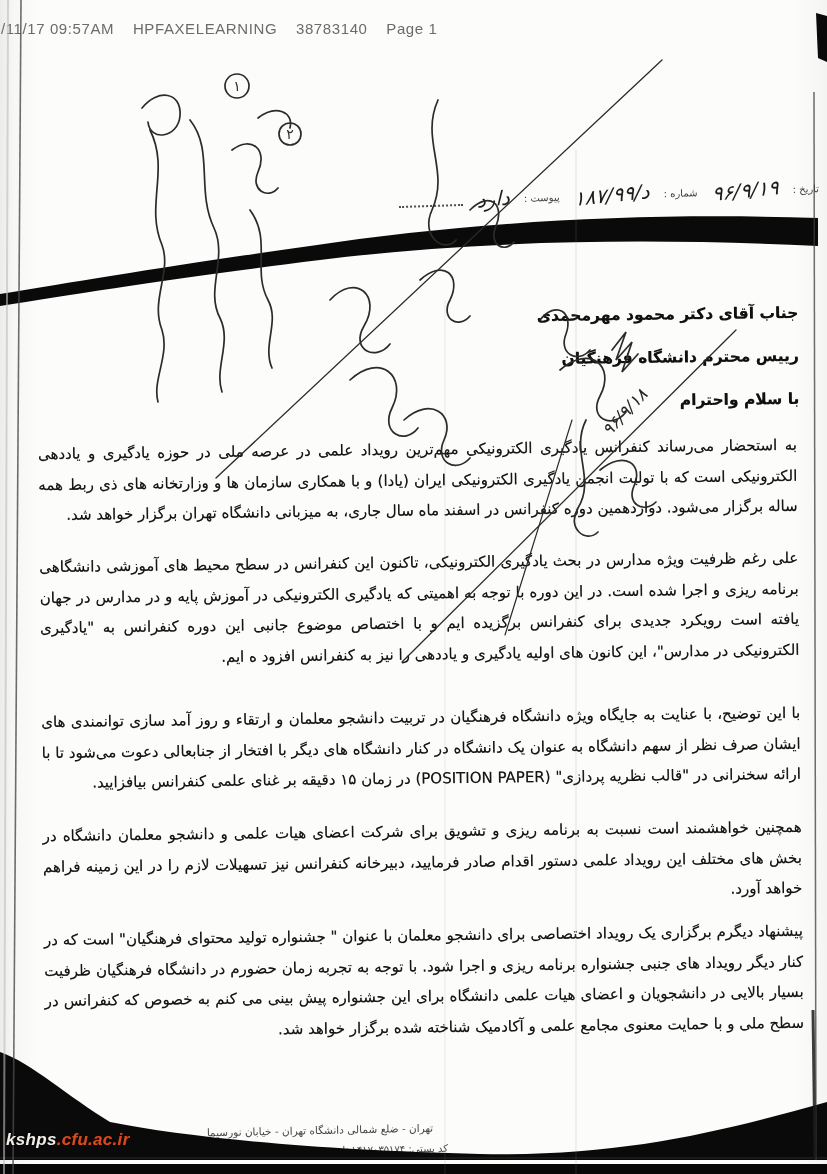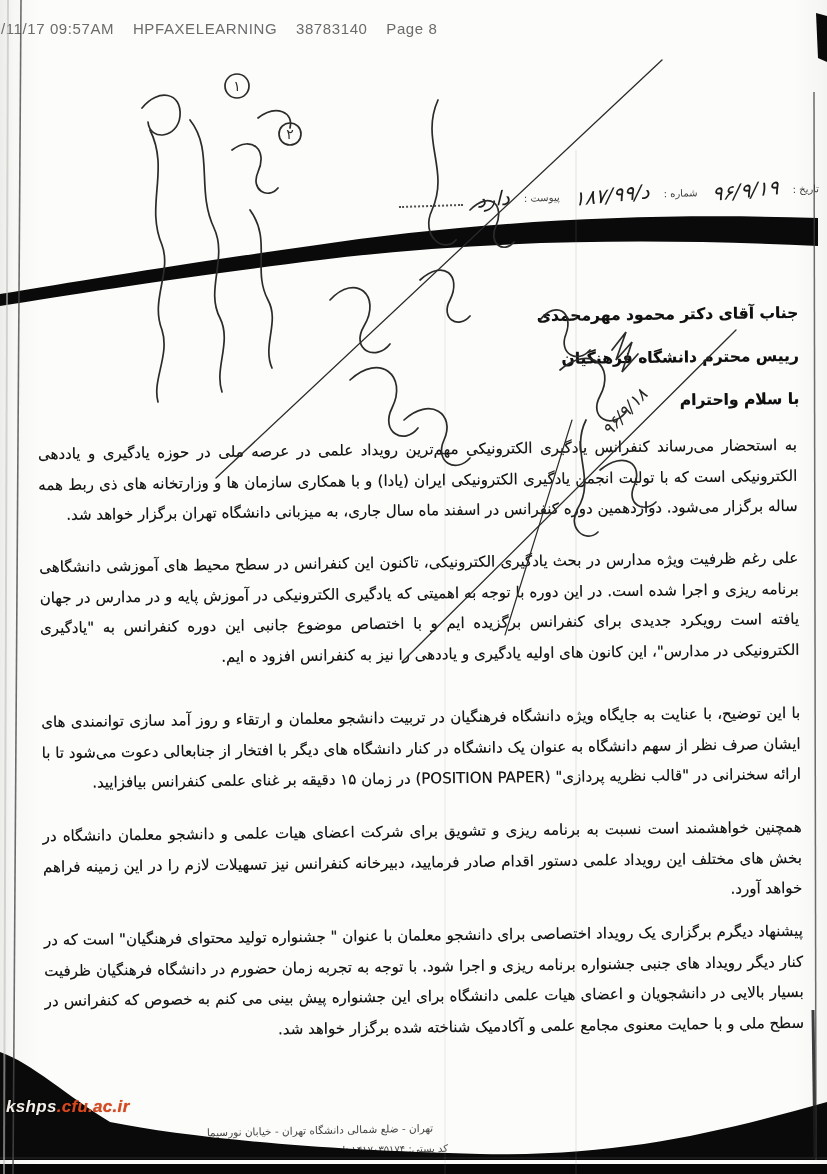--- a/index.html
+++ b/index.html
@@ -47,38 +47,38 @@
   
   .footer-address{
     left:100px;top:1124px;width:440px;direction:rtl;text-align:center;
     font-size:10.5px;color:#2e2e2e;transform:rotate(-1.2deg);opacity:.9;white-space:nowrap;
   }
   .footer-contact{
     left:108px;top:1145px;width:420px;direction:rtl;text-align:center;
     font-size:10px;color:#333;letter-spacing:.5px;transform:rotate(-1deg);opacity:.9;white-space:nowrap;
   }
   .watermark{
-    left:6px;top:1097px;font-family:"Liberation Sans",sans-serif;
+    left:6px;top:1130px;font-family:"Liberation Sans",sans-serif;
     font-weight:bold;font-style:italic;font-size:17px;letter-spacing:.3px;z-index:9;white-space:nowrap;
   }
   .wm-prefix{color:#f3efe8;text-shadow:0 0 2px rgba(0,0,0,.8);}
   .wm-suffix{color:#d9491f;text-shadow:0 0 1px rgba(120,30,0,.6);}
   svg{position:absolute;left:0;top:0;pointer-events:none;}
   .z1{z-index:1;} .z2{z-index:2;} .z3{z-index:3;} .z5{z-index:5;}
 </style>
 </head>
 <body>
 
 <div class="page">
 
   <div class="abs fax-header z2">
     <span>2/11/17 09:57AM</span>
     <span>HPFAXELEARNING</span>
     <span>38783140</span>
-    <span>Page 8</span>
+    <span>Page 1</span>
   </div>
 
   <div class="abs letter z2">
 
     <div class="abs lh-row">
       <span class="lh-label">تاریخ :</span>
       <span class="hw" dir="ltr">۹۶/۹/۱۹</span>
       <span class="lh-label">شماره :</span>
       <span class="hw" dir="ltr">۱۸۷/د/۹۹</span>
       <span class="lh-label">پیوست :</span>

